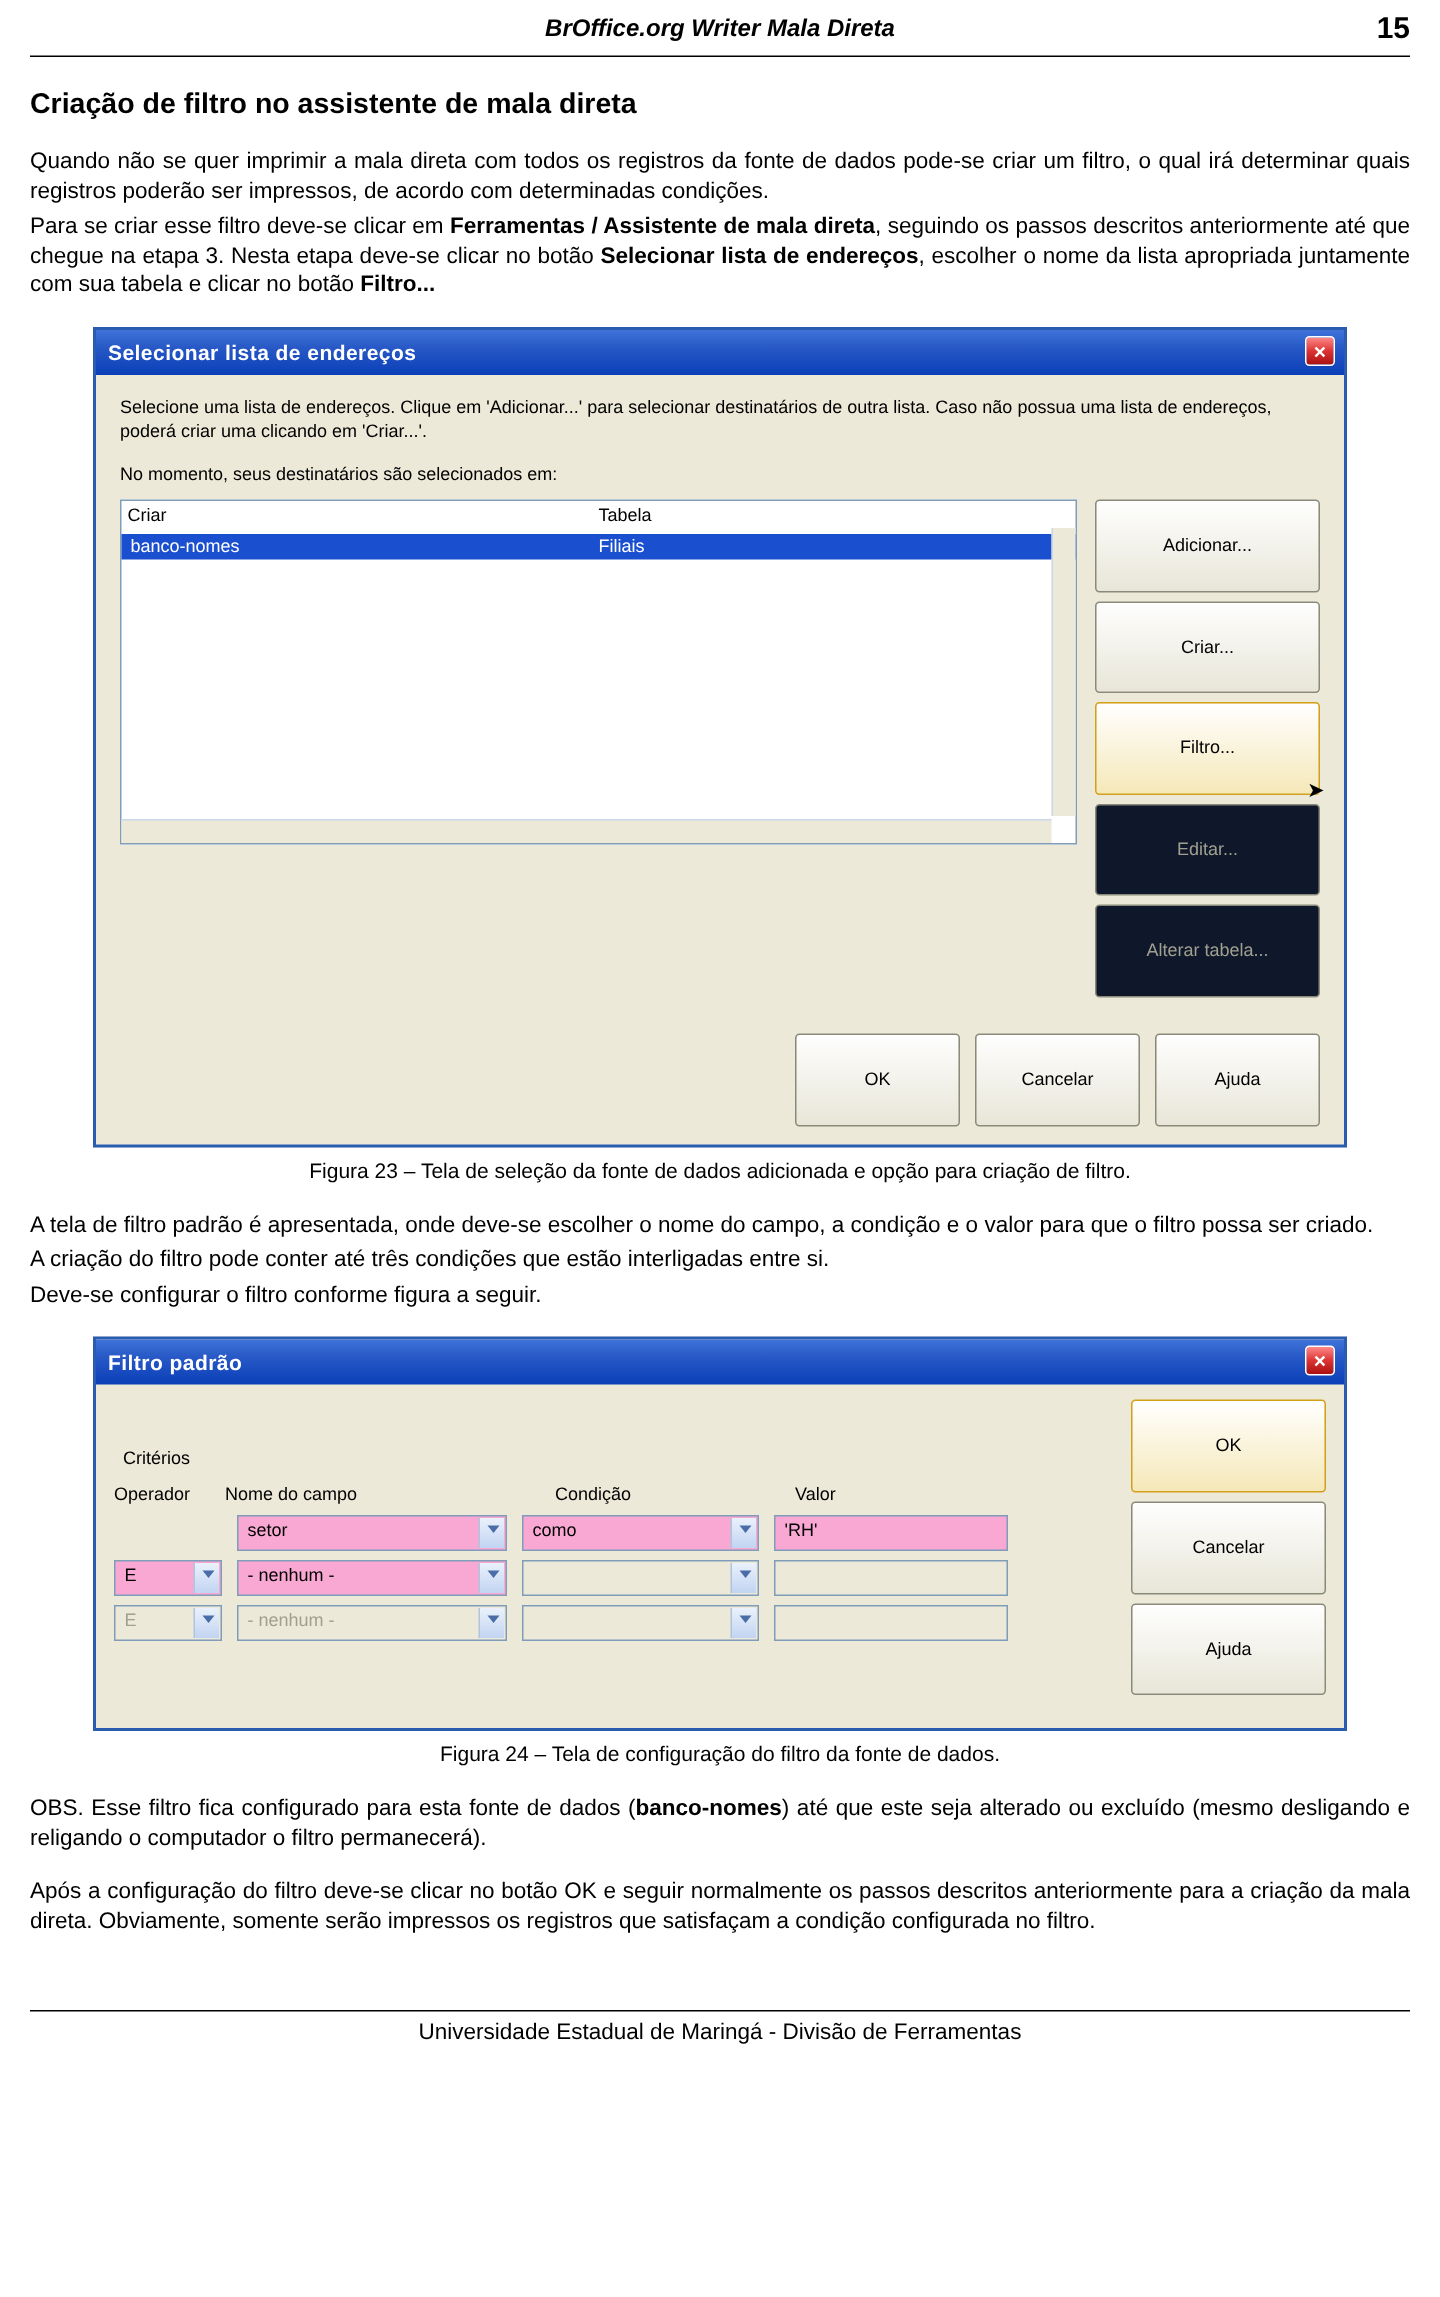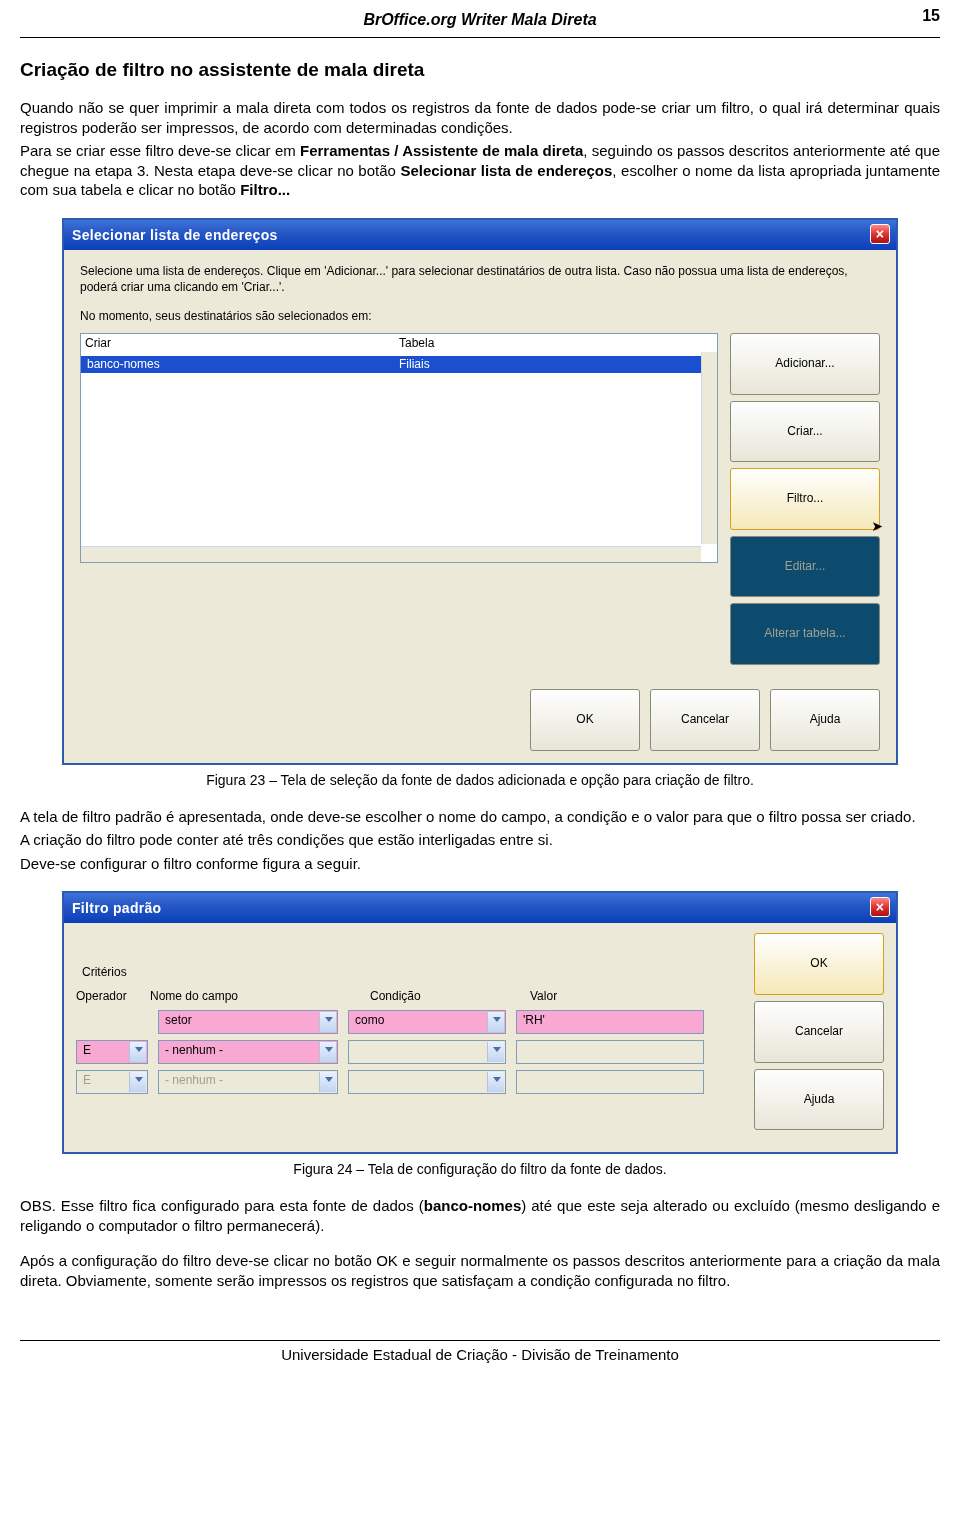--- a/index.html
+++ b/index.html
@@ -19,21 +19,21 @@
     border-bottom: 1.5px solid #000;
     padding-bottom: 6px;
     position: relative;
     font-weight: bold;
   }
   .doc-header .pageno {
     position: absolute;
     right: 0;
     top: -4px;
     font-style: normal;
-    font-size: 16px;
+    font-size: 20px;
   }
   .doc-footer {
     text-align: center;
     border-top: 1.5px solid #000;
     padding-top: 4px;
     margin-top: 50px;
   }
   h1.section {
     font-size: 19px;
     font-weight: bold;
@@ -120,21 +120,21 @@
   .winbtn {
     background: linear-gradient(to bottom, #fefefe, #e8e6d8);
     border: 1px solid #8a8a7a;
     border-radius: 3px;
     padding: 22px 6px;
     text-align: center;
     font-size: 12px;
     cursor: default;
     color: #000;
   }
-  .winbtn.disabled { color: #a0a090; background: #0c4a6e; }
+  .winbtn.disabled { color: #a0a090; background: #0f172a; }
   .winbtn.highlight { background: linear-gradient(to bottom, #fff, #f5e8b8); border: 1px solid #d4a017; }
   .cursor-icon {
     position: absolute;
     right: -4px;
     bottom: -6px;
     font-size: 14px;
     color: #000;
   }
   .dlg-footer-btns {
     display: flex;
@@ -177,21 +177,21 @@
     width: 0; height: 0;
     border-left: 4px solid transparent;
     border-right: 4px solid transparent;
     border-top: 5px solid #4a6da7;
     z-index: 2;
   }
   .combo.disabled, .txtin.disabled { background: #ece9d8; color: #a0a090; }
   .c-op .combo { width: 72px; }
   .c-field .combo { width: 180px; }
   .c-cond .combo { width: 158px; }
-  .c-val .txtin { width: 188px; }
+  .c-val .txtin { width: 156px; }
   .filter-btns { width: 130px; display: flex; flex-direction: column; gap: 6px; }
   .filter-btns .winbtn.highlight { background: linear-gradient(to bottom, #fff, #f5e8b8); border: 1px solid #d4a017; }
 
   .bold { font-weight: bold; }
 </style>
 </head>
 <body>
 
 <div class="doc-header">
   <span>BrOffice.org Writer Mala Direta</span>
@@ -327,13 +327,13 @@
     </div>
   </div>
 </div>
 <div class="caption">Figura 24 – Tela de configuração do filtro da fonte de dados.</div>
 
 <p class="body">
   <span>OBS. Esse filtro fica configurado para esta fonte de dados (</span><span class="bold">banco-nomes</span><span>) até que este seja alterado ou excluído (mesmo desligando e religando o computador o filtro permanecerá).</span>
 </p>
 <p class="body" style="margin-top:16px">Após a configuração do filtro deve-se clicar no botão OK e seguir normalmente os passos descritos anteriormente para a criação da mala direta. Obviamente, somente serão impressos os registros que satisfaçam a condição configurada no filtro.</p>
 
-<div class="doc-footer">Universidade Estadual de Criação - Divisão de Treinamento</div>
+<div class="doc-footer">Universidade Estadual de Maringá - Divisão de Ferramentas</div>
 
 </body></html>

